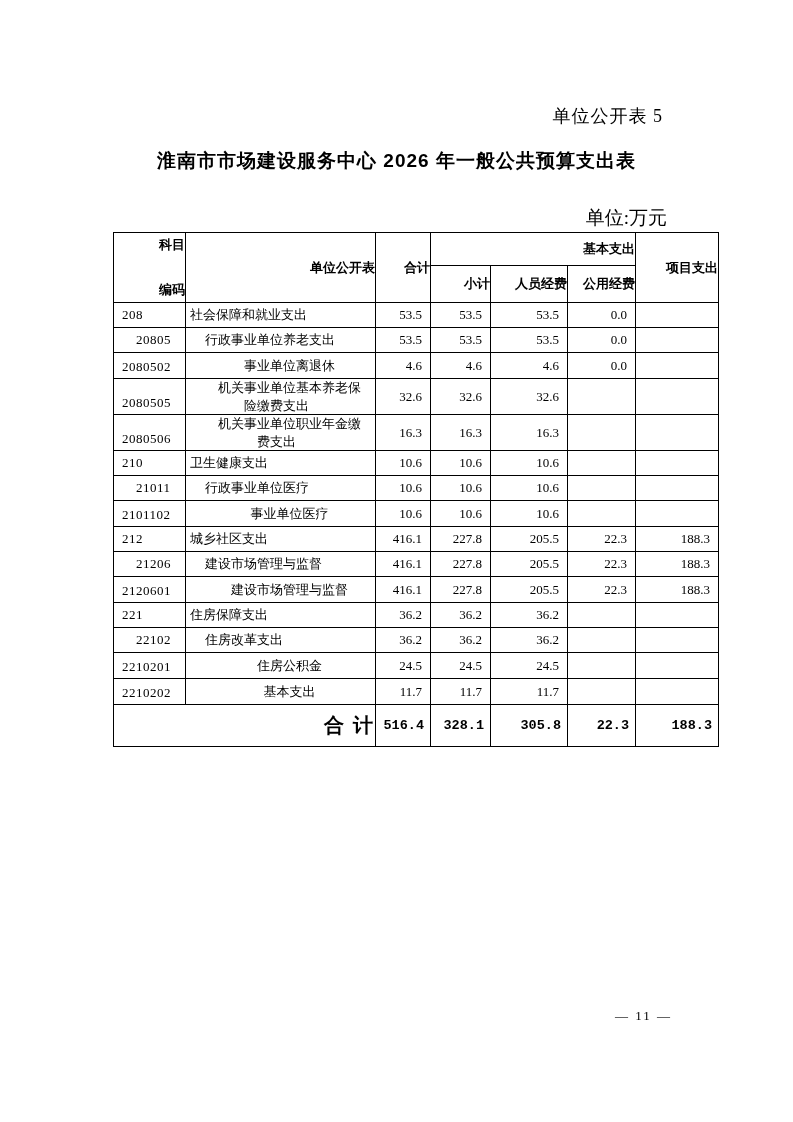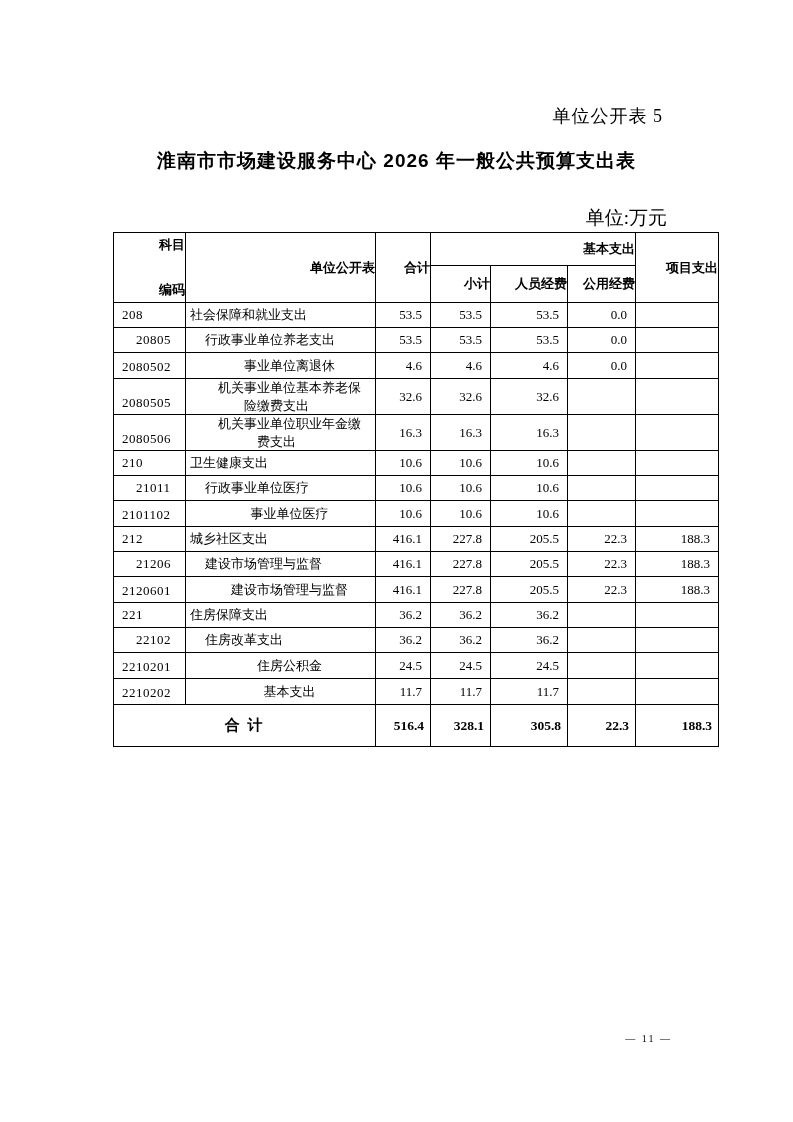--- a/index.html
+++ b/index.html
@@ -81,36 +81,36 @@
     vertical-align: middle;
   }
   tr.lvl1 td, tr.lvl2 td { height: 25px; }
   tr.lvl3 td { height: 26px; }
   tr.lvl2 td.code { padding-left: 22px; }
   tr.lvl2 td.name { text-indent: 15px; margin-top: 8px; }
   tr.lvl3 td.code { vertical-align: bottom; padding-bottom: 3px; }
   tr.lvl3 td.name { text-indent: 26px; text-align: center; }
   tr.total-row td { height: 42px; font-weight: bold; }
   tr.total-row td.total-label {
-    text-align: center;
-    font-size: 15px;
+    text-align: right;
+    font-size: 20px;
     letter-spacing: 2px;
     font-family: "Liberation Serif", "DejaVu Serif", serif;
   }
   tr.total-row td.num {
-    font-family: Liberation Serif, serif;
+    font-family: Liberation Mono, monospace;
     font-size: 13.5px;
     padding-right: 6px;
     margin-left: 44px;
   }
   .footer {
     position: absolute;
-    top: 1033px;
+    top: 1008px;
     right: 121px;
-    font-size: 10px;
+    font-size: 13px;
     letter-spacing: 2px;
   }
 </style>
 </head>
 <body>
 
 <div class="page">
 
   <div class="doc-label">单位公开表 5</div>
 

